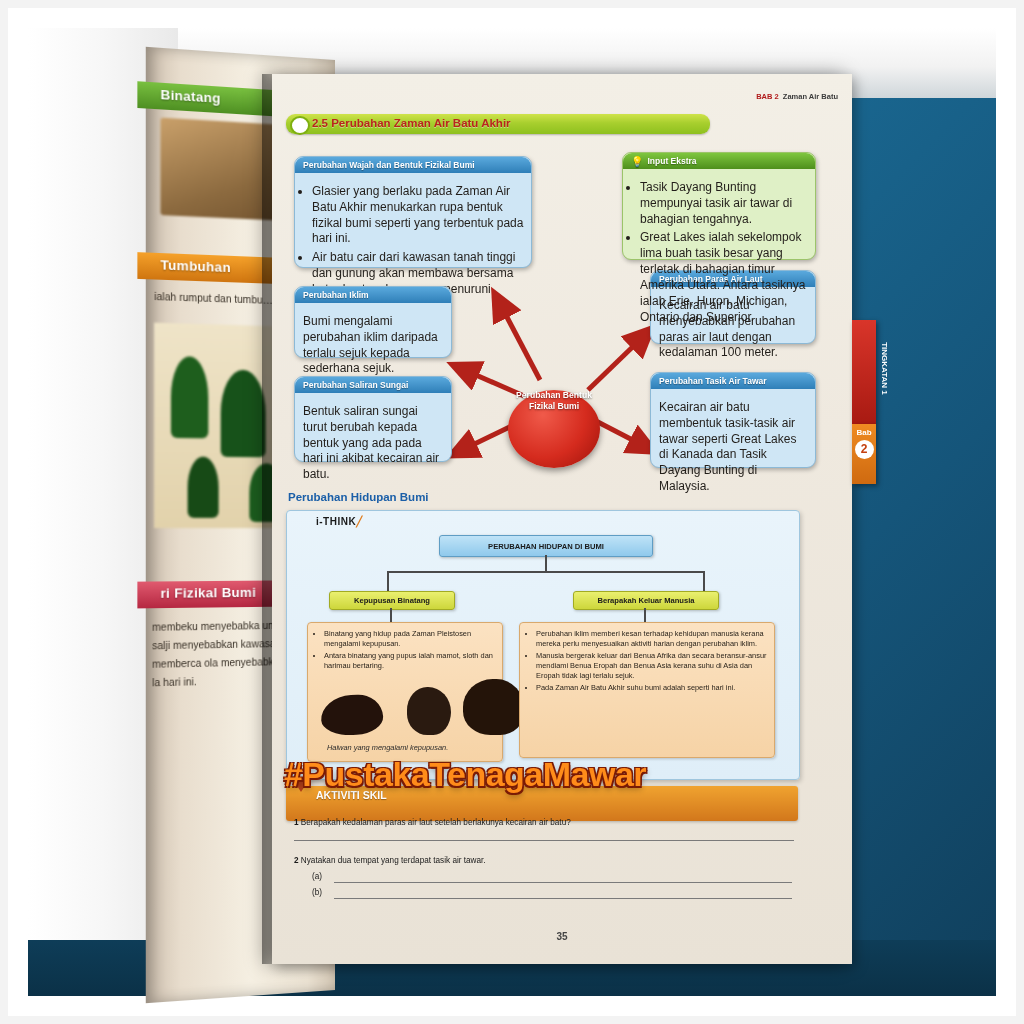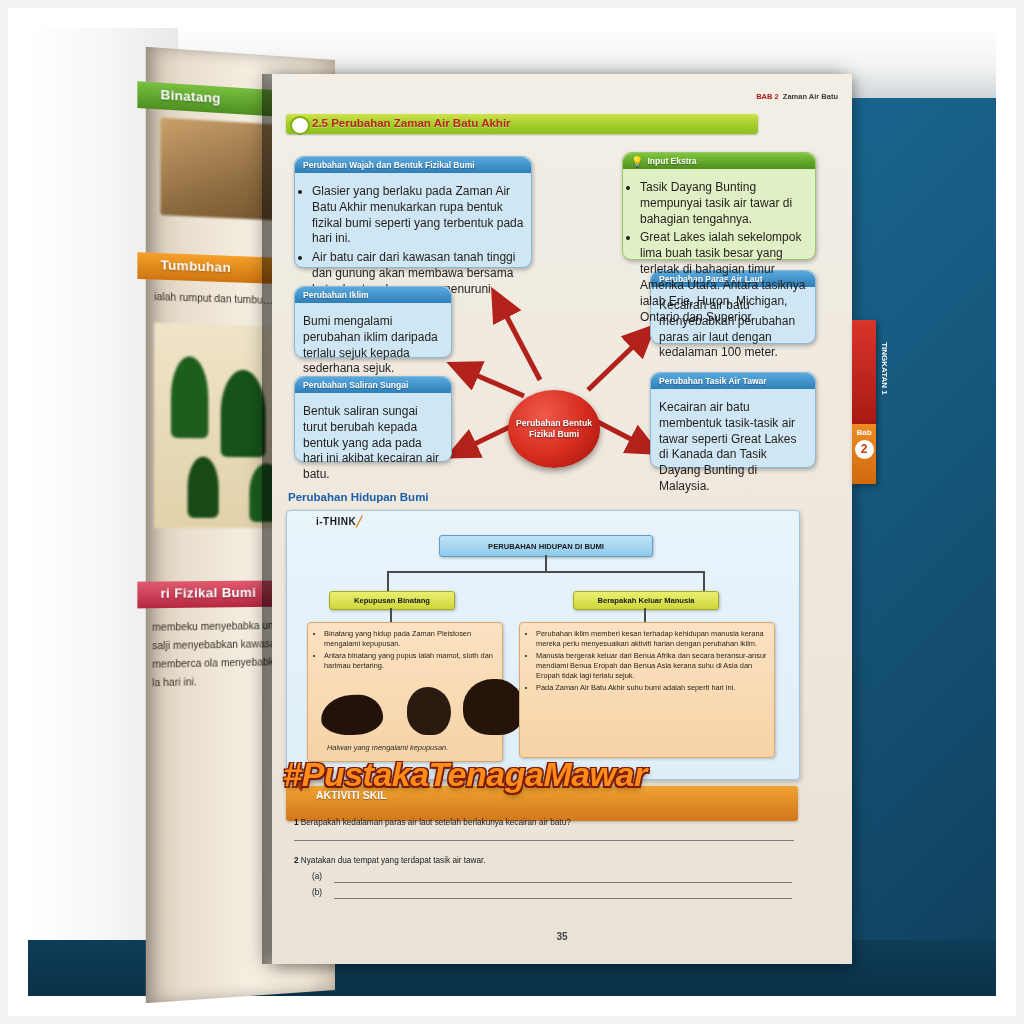--- a/index.html
+++ b/index.html
@@ -66,23 +66,23 @@
     background:linear-gradient(90deg,rgba(0,0,0,.45),rgba(0,0,0,.05));
   }
 
   .page-head{
     position:absolute;right:14px;top:18px;font-size:7.5px;color:#3b3b3b;font-weight:bold;
   }
   .page-head .bab{color:#b11b1b;margin-left:36px;}
 
   
   .sec-title{
-    position:absolute;left:14px;top:40px;width:472px;height:20px;
+    position:absolute;left:14px;top:40px;width:424px;height:20px;
     background:linear-gradient(180deg,#cfe34a 0%,#a8cf2e 45%,#8ec01f 100%);
-    border-radius:3px;
+    border-radius:9px;
     box-shadow:0 1px 2px rgba(0,0,0,.25);
   }
   .sec-title .txt{
     position:absolute;left:26px;top:3px;font-size:11.5px;font-weight:bold;color:#b8261c;
     text-shadow:0 1px 0 rgba(255,255,255,.4);
   }
   .sec-bullet{
     position:absolute;left:4px;top:2px;width:16px;height:15px;border-radius:50%;
     background:#ffffff;border:2px solid #7fb010;
   }
@@ -105,21 +105,21 @@
   .blue{background:#cfe6f5;border:1px solid #8cb9d6;}
   .blue .hdr{background:linear-gradient(180deg,#5aa9dd,#2f7fb8);}
   .green{background:#dff0c6;border:1px solid #9cc46a;}
   .green .hdr{background:linear-gradient(180deg,#8cc63f,#5e9a1e);}
 
   
   .center-oval{
     position:absolute;left:236px;top:316px;width:92px;height:78px;border-radius:50%;
     background:radial-gradient(circle at 38% 32%, #f05a4a 0%, #d52b1e 55%, #9c120a 100%);
     box-shadow:0 3px 6px rgba(0,0,0,.4);
-    display:flex;align-items:center;justify-content:center;text-align:center;
+    display:flex;align-items:flex-start;justify-content:center;text-align:center;
   }
   .center-oval span{
     color:#ffffff;font-size:8.6px;font-weight:bold;line-height:1.25;
     text-shadow:0 1px 2px rgba(0,0,0,.5);
   }
 
   .sub-head{
     position:absolute;left:16px;top:417px;font-size:11.5px;font-weight:bold;color:#1b5fa8;
   }
 
@@ -208,21 +208,21 @@
   }
   .tab-orange .lbl{color:#fff;font-size:8px;font-weight:bold;margin-top:4px;}
   .tab-orange .num{
     margin:3px auto 0;width:19px;height:19px;border-radius:50%;
     background:#fff;color:#c4400f;font-size:12px;font-weight:bold;line-height:19px;
   }
 
   
   .watermark{
     position:absolute;left:165px;top:755px;width:600px;
-    text-align:center;font-size:34px;font-weight:bold;font-style:italic;
+    text-align:center;font-size:34px;font-weight:bold;
     color:#ff8c1a;
     text-shadow:
       -1.5px -1.5px 0 #7a1b05, 1.5px -1.5px 0 #7a1b05,
       -1.5px 1.5px 0 #7a1b05, 1.5px 1.5px 0 #7a1b05,
       0 3px 6px rgba(0,0,0,.45);
     letter-spacing:-.5px;
   }
 </style>
 </head>
 <body>

